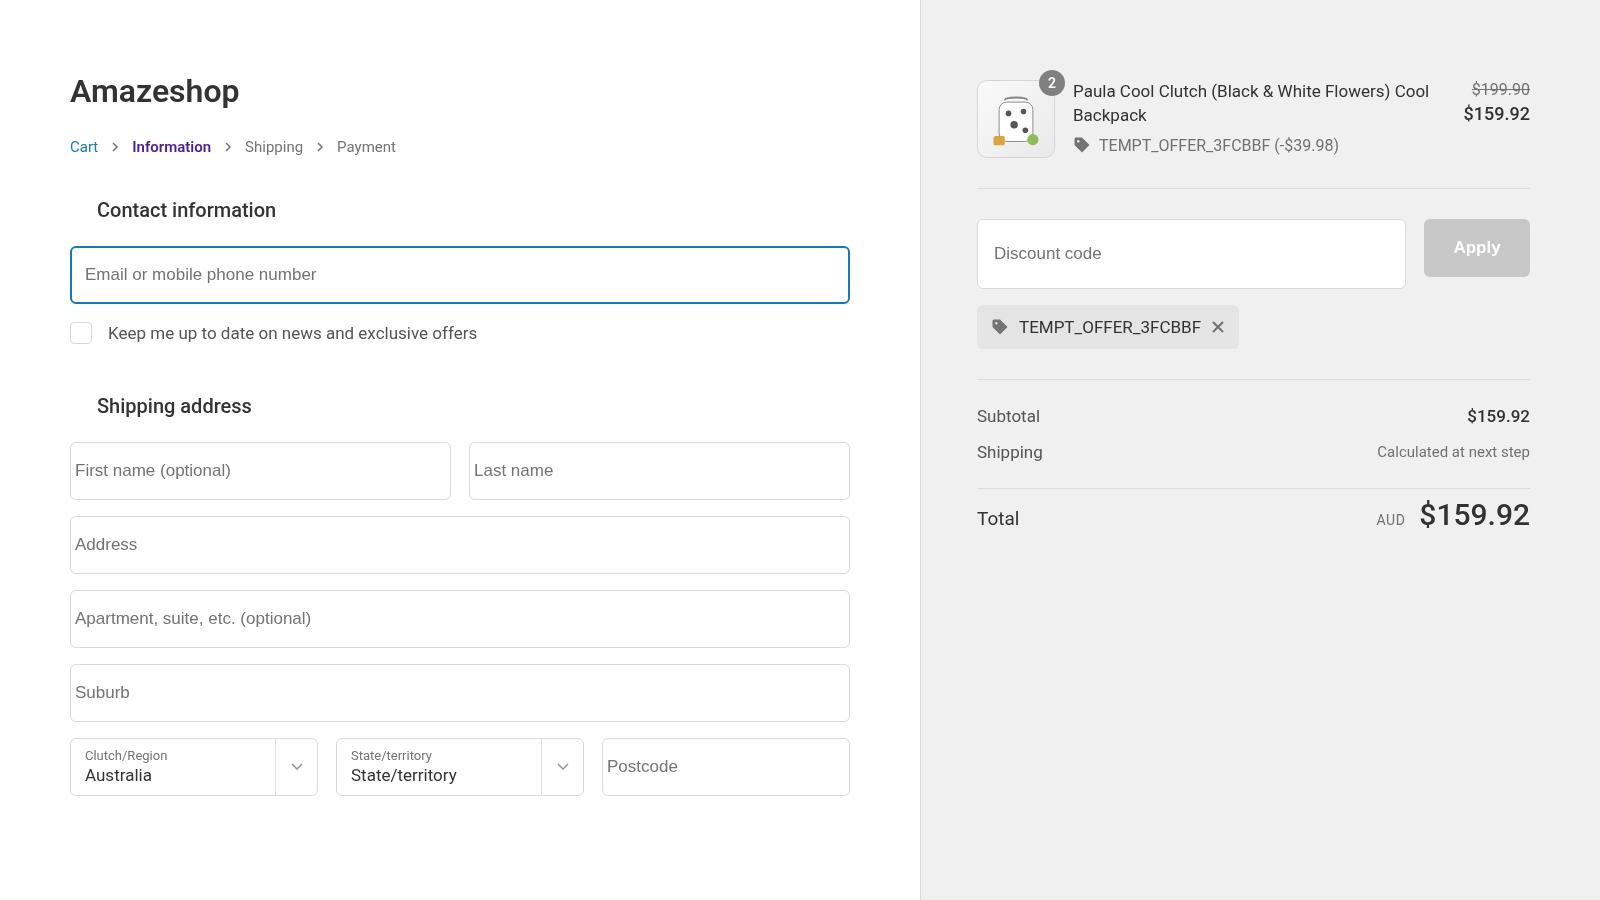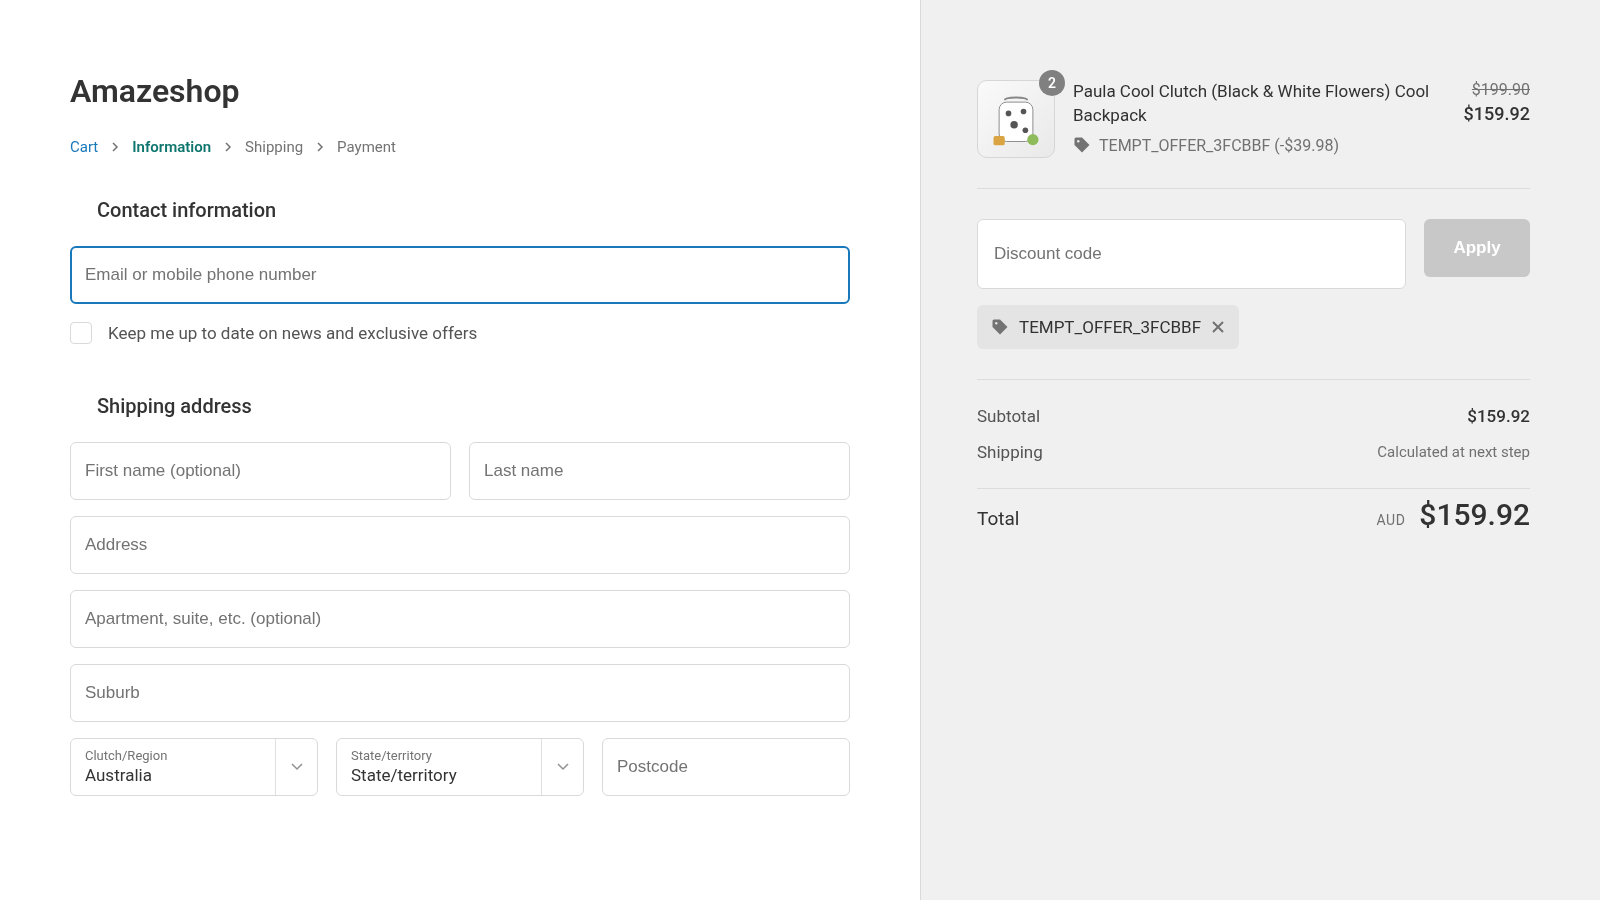--- a/index.html
+++ b/index.html
@@ -35,38 +35,38 @@
   }
   .breadcrumbs {
     display: flex;
     align-items: center;
     gap: 12px;
     font-size: 15px;
     margin-bottom: 42px;
   }
   .crumb { color: #737373; }
   .crumb.link { color: #1878b9; cursor: pointer; }
-  .crumb.current { color: #0f766e; font-weight: 600; }
+  .crumb.current { color: #4c1d95; font-weight: 600; }
   .chev { color: #737373; display: inline-flex; }
   .chev svg { width: 10px; height: 10px; display:block; }
 
   .section-heading {
     font-size: 20px;
     font-weight: 500;
     color: #333;
     margin-bottom: 24px;
     margin-left: 27px;
   }
 
   .field {
     width: 100%;
     border: 1px solid #d9d9d9;
     border-radius: 6px;
     background: #fff;
-    padding: 0 14px;
+    padding: 0 4px;
     height: 58px;
     font-size: 17px;
     color: #333;
     outline: none;
   }
   .field::placeholder { color: #737373; }
   .field.focused {
     border: 2px solid #1878b9;
     padding: 0 13px;
   }

